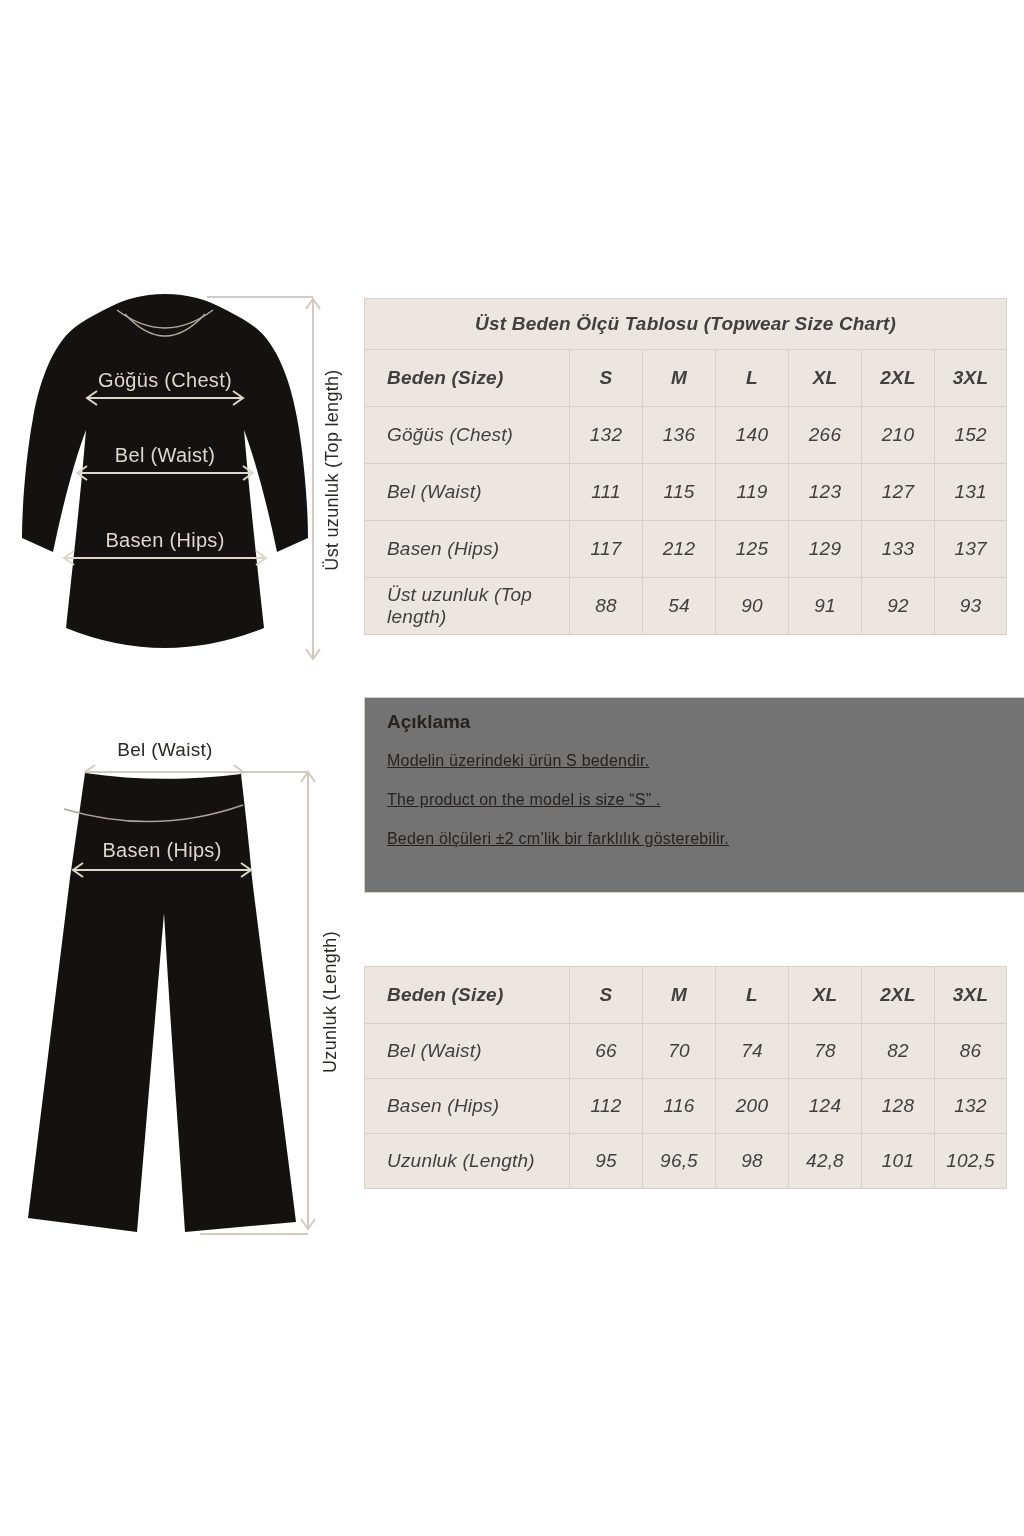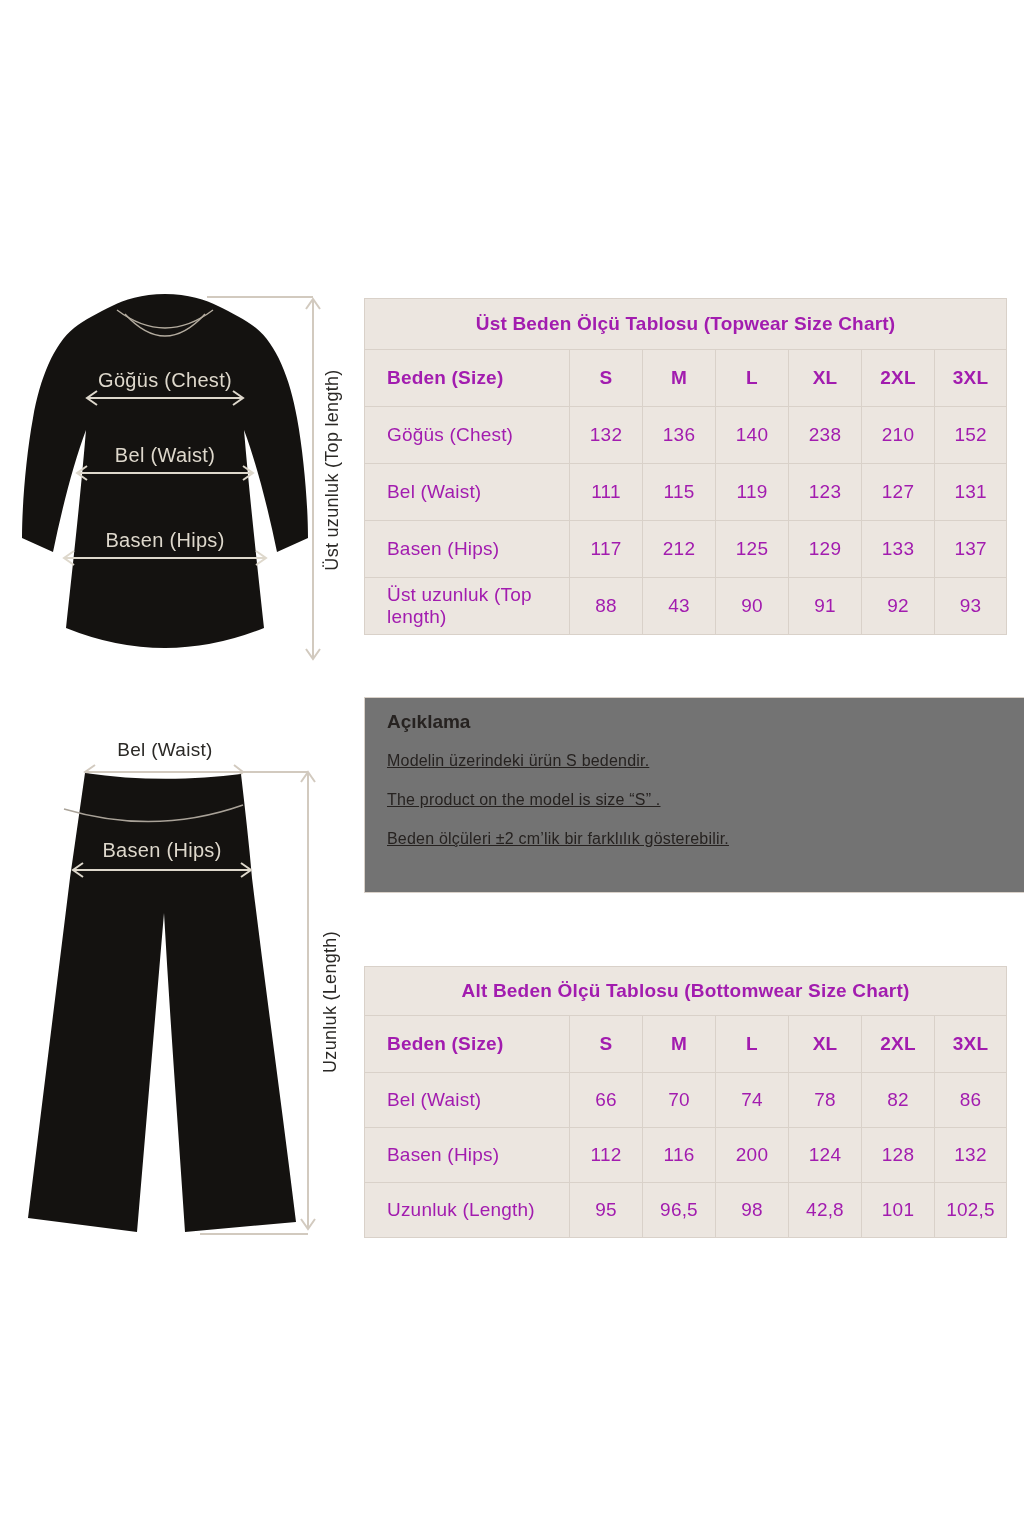--- a/index.html
+++ b/index.html
@@ -3,21 +3,21 @@
 <meta charset="utf-8">
 <style>
   html,body{margin:0;padding:0;background:#ffffff;}
   .page{
     position:relative;width:1024px;height:1536px;background:#ffffff;overflow:hidden;
     font-family:"Liberation Sans","DejaVu Sans",sans-serif;color:#262220;
   }
   
   .size-table{
     position:absolute;border-collapse:collapse;table-layout:fixed;width:642px;
-    background:#ece6e0;font-size:19px;letter-spacing:.2px;color:#a21caf;
+    background:#ece6e0;font-size:19px;letter-spacing:.2px;color:#404040;font-style:italic;
   }
   .size-table td{
     border:1px solid #d9d1c9;text-align:center;vertical-align:middle;padding:0;
     font-weight:400;
   }
   .size-table td.lbl{text-align:left;padding-left:22px;}
   .size-table tr.r-title td{font-weight:700;font-size:19px;}
   .size-table tr.r-head td{font-weight:700;}
   .t-top{left:364px;top:298px;}
   .t-top tr.r-title td{height:50px;}
@@ -175,21 +175,21 @@
         <td>L</td>
         <td>XL</td>
         <td>2XL</td>
         <td>3XL</td>
       </tr>
       <tr class="r-data">
         <td class="lbl">Göğüs (Chest)</td>
         <td>132</td>
         <td>136</td>
         <td>140</td>
-        <td>238</td>
+        <td>266</td>
         <td>210</td>
         <td>152</td>
       </tr>
       <tr class="r-data">
         <td class="lbl">Bel (Waist)</td>
         <td>111</td>
         <td>115</td>
         <td>119</td>
         <td>123</td>
         <td>127</td>
@@ -200,21 +200,21 @@
         <td>117</td>
         <td>212</td>
         <td>125</td>
         <td>129</td>
         <td>133</td>
         <td>137</td>
       </tr>
       <tr class="r-data">
         <td class="lbl">Üst uzunluk (Top length)</td>
         <td>88</td>
-        <td>43</td>
+        <td>54</td>
         <td>90</td>
         <td>91</td>
         <td>92</td>
         <td>93</td>
       </tr>
     </tbody>
   </table>
 
   <div class="notes">
     <div class="n-title">Açıklama</div>
@@ -227,23 +227,20 @@
     <colgroup>
         <col style="width:205px">
         <col style="width:73px">
         <col style="width:73px">
         <col style="width:73px">
         <col style="width:73px">
         <col style="width:73px">
         <col style="width:72px">
       </colgroup>
     <tbody>
-      <tr class="r-title">
-        <td colspan="7">Alt Beden Ölçü Tablosu (Bottomwear Size Chart)</td>
-      </tr>
       <tr class="r-head">
         <td class="lbl">Beden (Size)</td>
         <td>S</td>
         <td>M</td>
         <td>L</td>
         <td>XL</td>
         <td>2XL</td>
         <td>3XL</td>
       </tr>
       <tr class="r-data">

